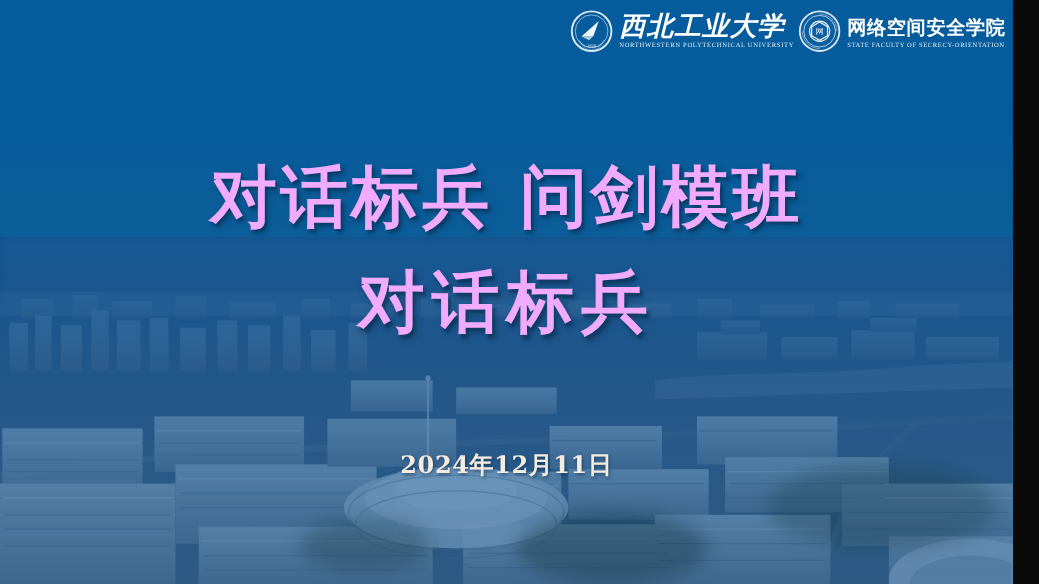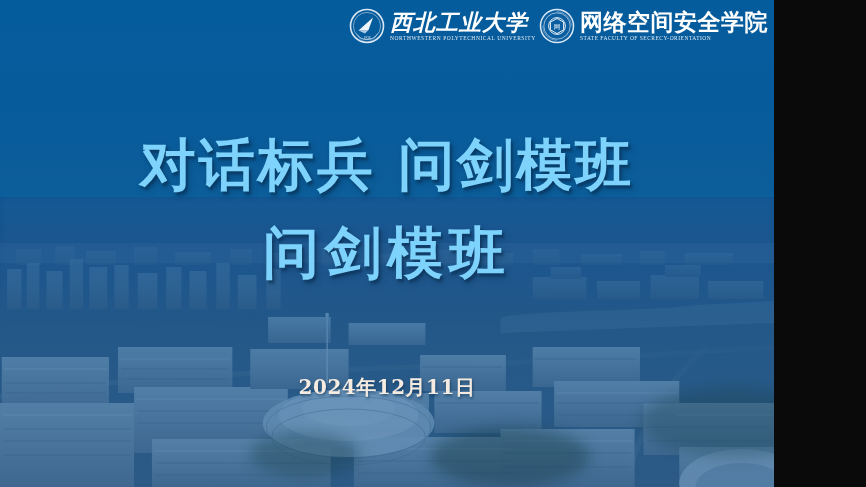--- a/index.html
+++ b/index.html
@@ -2,21 +2,21 @@
 <html><head>
 <meta charset="utf-8">
 <style>
   html, body {
     margin: 0;
     padding: 0;
     background: #0a0a0a;
   }
   .slide {
     position: relative;
-    width: 774px;
+    width: 844px;
     height: 487px;
     overflow: hidden;
     background: #065a99;
     font-family: "Liberation Sans", sans-serif;
   }
 
   
   .bg-sky {
     position: absolute;
     inset: 0;
@@ -110,21 +110,21 @@
     display: flex;
     align-items: center;
     gap: 6px;
   }
   .logo-group { display: flex; align-items: center; gap: 5px; }
   .emblem { width: 36px; height: 36px; flex: 0 0 36px; }
   .emblem svg { display: block; width: 100%; height: 100%; }
   .logo-text { display: flex; flex-direction: column; justify-content: center; }
   .logo-cn {
     color: #ffffff;
-    font-size: 23px;
+    font-size: 16px;
     line-height: 23px;
     letter-spacing: .5px;
     white-space: nowrap;
     font-family: "DejaVu Sans", "Liberation Sans", sans-serif;
     font-weight: 700;
   }
   .logo-cn.npu {
     font-size: 22px;
     font-family: "DejaVu Serif", "Liberation Serif", serif;
     font-style: italic;
@@ -143,21 +143,21 @@
   .logo-en.wide { letter-spacing: .48px; }
 
   
   .title-wrap {
     position: absolute;
     left: 0; right: 0;
     top: 128px;
     text-align: center;
   }
   .title-line {
-    color: #7dd3fc;
+    color: #f0abfc;
     font-family: "DejaVu Serif", "Liberation Serif", serif;
     font-weight: 700;
     font-size: 56px;
     line-height: 72px;
     letter-spacing: 3px;
     text-shadow:
       2px 3px 2px rgba(10,45,80,.55),
       3px 4px 6px rgba(8,40,72,.35);
     white-space: nowrap;
   }
@@ -383,18 +383,18 @@
       <div class="logo-text">
         <div class="logo-cn">网络空间安全学院</div>
         <div class="logo-en wide">STATE FACULTY OF SECRECY-ORIENTATION</div>
       </div>
     </div>
 
   </div>
 
   <div class="title-wrap">
     <div class="title-line">对话标兵 问剑模班</div>
-    <div class="title-line second">问剑模班</div>
+    <div class="title-line second">对话标兵</div>
   </div>
 
   <div class="date">2024年12月11日</div>
 
 </div>
 
 </body></html>

